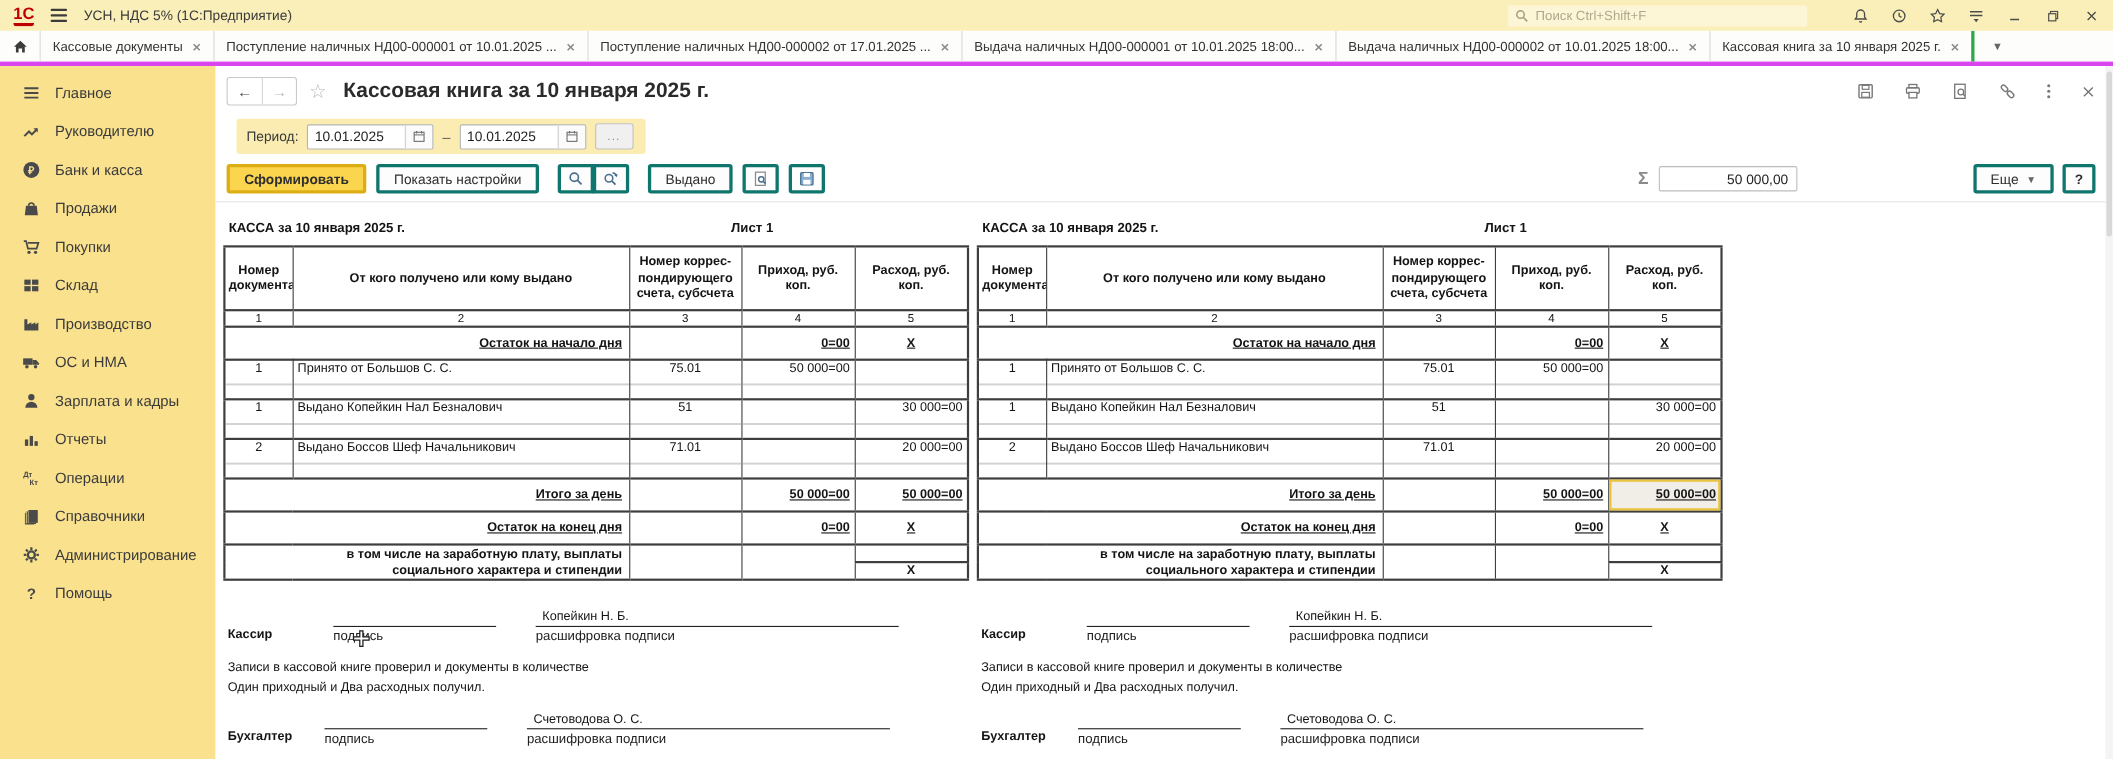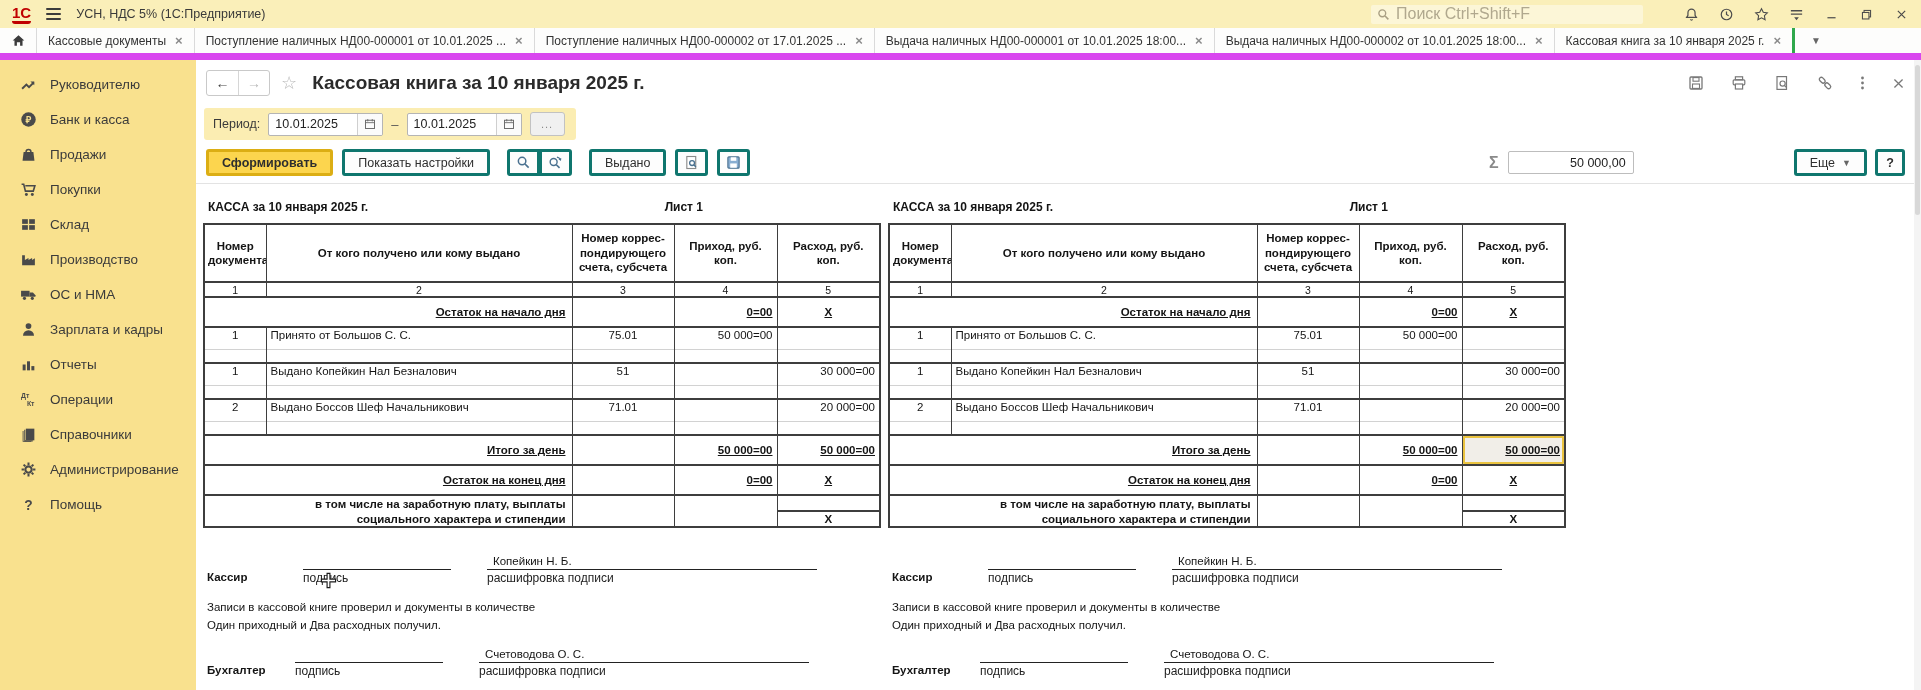--- a/index.html
+++ b/index.html
@@ -6,27 +6,27 @@
   html,body { width:1921px; height:690px; overflow:hidden; }
   body { font-family:"Liberation Sans", sans-serif; background:#fff; color:#333; }
 
   
   .topbar { height:28px; background:#faefb9; display:flex; align-items:center; padding:0 12px; gap:15px; position:relative; }
   .logo { color:#c00000; font-weight:800; font-size:15px; line-height:1; border-bottom:3px solid #c00000; border-radius:0 0 3px 3px; padding-bottom:1px; }
   .tb-menu-icon { display:flex; flex-direction:column; gap:3px; cursor:pointer; }
   .tb-menu-icon i { width:15px; height:2px; background:#3c3c3c; border-radius:1px; }
   .tb-title { font-size:12.5px; color:#3a3a3a; }
   .tb-search { position:absolute; left:1371px; width:272px; height:19px; background:#fcf6d7; border-radius:2px; display:flex; align-items:center; padding:0 6px; gap:6px; }
-  .tb-search input { flex:1; border:none; outline:none; background:transparent; font-size:16px; color:#555; font-family:"Liberation Sans",sans-serif; }
+  .tb-search input { flex:1; border:none; outline:none; background:transparent; font-size:12px; color:#555; font-family:"Liberation Sans",sans-serif; }
   .tb-search input::placeholder { color:#b0a88e; }
   .tb-icons { position:absolute; right:12px; display:flex; align-items:center; gap:19px; }
   .tb-icons .ic { width:16px; height:16px; display:flex; align-items:center; justify-content:center; color:#4c4c4c; cursor:pointer; }
 
   
-  .tabbar { height:32px; background:#fdfdfc; border-bottom:7px solid #d946ef; display:flex; align-items:stretch; }
+  .tabbar { height:32px; background:#fdfdfc; border-bottom:4px solid #d946ef; display:flex; align-items:stretch; }
   .tab-home { width:37px; display:flex; align-items:center; justify-content:center; border-right:1px solid #dadada; cursor:pointer; }
   .tab { display:flex; align-items:center; gap:9px; padding:0 11px; border-right:1px solid #dadada; font-size:12px; color:#333; cursor:pointer; white-space:nowrap; }
   .tab .x { color:#8a8a8a; font-size:13px; line-height:1; cursor:pointer; }
   .tab.active { border-right:3px solid #2fa84c; }
   .tab-dd { width:42px; display:flex; align-items:center; justify-content:center; color:#666; font-size:10px; cursor:pointer; }
 
   
   .main { display:flex; height:631px; }
   .sidebar { width:196px; background:#f9e18e; padding-top:7px; flex:none; }
   .side-item { height:35px; display:flex; align-items:center; gap:13px; padding-left:20px; font-size:13.5px; color:#3b3b3b; cursor:pointer; }
@@ -37,21 +37,21 @@
   .nav-row { height:46px; display:flex; align-items:center; padding:0 16px 0 10px; gap:11px; flex:none; }
   .nav-btns { display:flex; border:1px solid #c9c9c9; border-radius:3px; overflow:hidden; background:#fff; }
   .nav-btn { width:31px; height:24px; display:flex; align-items:center; justify-content:center; font-size:14px; cursor:pointer; }
   .nav-btn.back { color:#444; }
   .nav-btn.fwd  { color:#b9b9b9; border-left:1px solid #d6d6d6; }
   .fav-star { color:#b9b9b9; font-size:18px; cursor:pointer; }
   .page-title { font-size:19px; font-weight:700; color:#2b2b2b; margin-left:4px; }
   .hdr-icons { margin-left:auto; display:flex; gap:27px; align-items:center; }
   .hdr-icons .ic { color:#787878; cursor:pointer; display:flex; }
 
-  .period-row { height:36px; display:flex; align-items:center; padding-left:8px; flex:none; }
+  .period-row { height:36px; display:flex; align-items:center; padding-left:19px; flex:none; }
   .period-strip { display:flex; align-items:center; gap:8px; background:#fbedb2; border-radius:3px; padding:4px 11px 4px 9px; }
   .period-label { font-size:12.5px; color:#3a3a3a; }
   .date-input { display:flex; align-items:center; border:1px solid #b5b5b5; border-radius:2px; background:#fff; height:23px; overflow:hidden; }
   .date-input input { width:88px; border:none; outline:none; padding:0 6px; font-size:12.5px; color:#222; font-family:"Liberation Sans",sans-serif; }
   .cal-btn { width:25px; align-self:stretch; border-left:1px solid #cfcfcf; display:flex; align-items:center; justify-content:center; background:#fbfbfb; cursor:pointer; }
   .dash { color:#555; font-size:13px; }
   .dots-btn { width:35px; height:24px; background:#f0f0f0; border:1px solid #c2c2c2; border-radius:3px; display:flex; align-items:center; justify-content:center; color:#8a8a8a; font-size:11px; letter-spacing:1px; cursor:pointer; }
 
   .actions-row { height:42px; display:flex; align-items:center; gap:9px; padding:0 14px 0 10px; border-bottom:1px solid #e3e3e3; flex:none; }
   .btn { height:27px; border:3px solid #0f766e; border-radius:3px; background:#fdfdfd; font-size:12.5px; color:#2e2e2e; padding:0 13px; display:flex; align-items:center; justify-content:center; cursor:pointer; white-space:nowrap; }
@@ -193,20 +193,26 @@
   <div class="tab active">
     <span>Кассовая книга за 10 января 2025 г.</span>
     <span class="x">×</span>
   </div>
   <div class="tab-dd">▼</div>
 </div>
 
 <div class="main">
 
   <div class="sidebar">
+    <div class="side-item">
+      <svg width="17" height="17" viewBox="0 0 16 16">
+          <path d="M2 4h12M2 8h12M2 12h12" stroke="#4a4a4a" stroke-width="1.7"></path>
+        </svg>
+      <span>Главное</span>
+    </div>
     <div class="side-item">
       <svg width="17" height="17" viewBox="0 0 16 16">
           <path d="M2 12l4-4 2.5 2.5L13 6" fill="none" stroke="#4a4a4a" stroke-width="1.8"></path>
           <path d="M9.8 5.2h3.6v3.6z" fill="#4a4a4a"></path>
         </svg>
       <span>Руководителю</span>
     </div>
     <div class="side-item">
       <svg width="17" height="17" viewBox="0 0 16 16">
           <circle cx="8" cy="8" r="6.8" fill="#4a4a4a"></circle>

